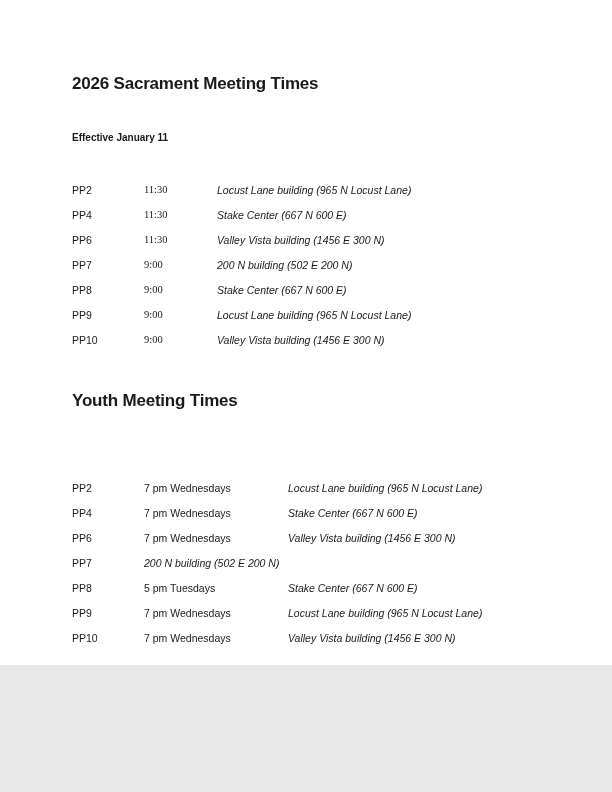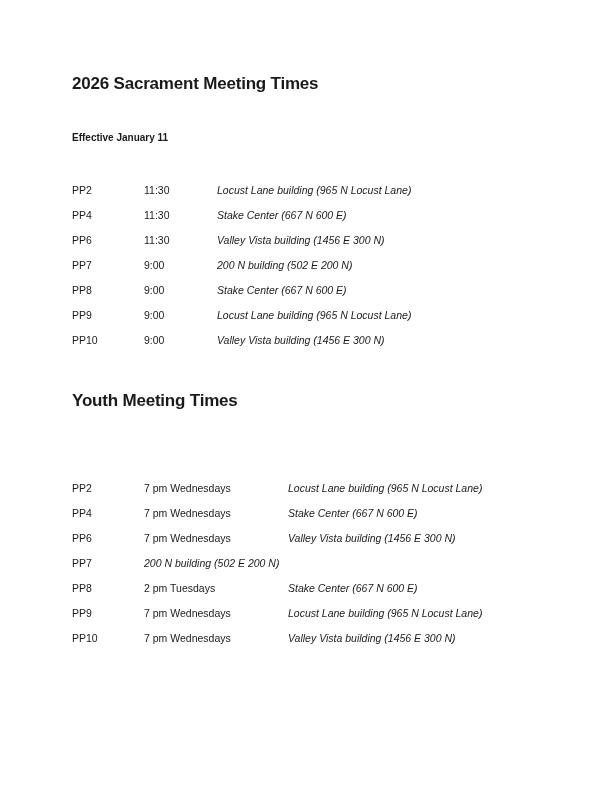--- a/index.html
+++ b/index.html
@@ -4,21 +4,21 @@
 <style>
   html, body {
     margin: 0;
     padding: 0;
     background: #e8e8e8;
     font-family: "Liberation Sans", "DejaVu Sans", sans-serif;
   }
   .page {
     position: relative;
     width: 612px;
-    height: 792px;
+    height: 665px;
     margin: 0 auto;
     background: #ffffff;
     color: #1a1a1a;
     overflow: hidden;
   }
   .doc-title {
     position: absolute;
     left: 72px;
     font-size: 17px;
     line-height: 22px;
@@ -41,21 +41,21 @@
     position: absolute;
     left: 72px;
     right: 20px;
     display: flex;
     font-size: 10.5px;
     line-height: 16px;
     white-space: nowrap;
     justify-content: flex-end;
   }
   .doc-row .unit { width: 72px; flex: 0 0 72px; }
-  .doc-row.t1 .time { width: 73px; flex: 0 0 73px; }
+  .doc-row.t1 .time { width: 73px; flex: 0 0 73px; font-family: Liberation Serif, serif; }
   .doc-row.t2 .time { width: 144px; flex: 0 0 144px; }
   .doc-row .loc { flex: 1 1 auto; font-style: italic; }
 </style>
 </head>
 <body>
 
 <div class="page">
 
   <div class="doc-title title-sacrament">2026 Sacrament Meeting Times</div>
 
@@ -113,21 +113,21 @@
     <span class="unit">PP6</span>
     <span class="time">7 pm Wednesdays</span>
     <span class="loc">Valley Vista building (1456 E 300 N)</span>
   </div>
   <div class="doc-row t2" style="top:555px">
     <span class="unit">PP7</span>
     <span class="loc">200 N building (502 E 200 N)</span>
   </div>
   <div class="doc-row t2" style="top:580px">
     <span class="unit">PP8</span>
-    <span class="time">2 pm Tuesdays</span>
+    <span class="time">5 pm Tuesdays</span>
     <span class="loc">Stake Center (667 N 600 E)</span>
   </div>
   <div class="doc-row t2" style="top:605px">
     <span class="unit">PP9</span>
     <span class="time">7 pm Wednesdays</span>
     <span class="loc">Locust Lane building (965 N Locust Lane)</span>
   </div>
   <div class="doc-row t2" style="top:630px">
     <span class="unit">PP10</span>
     <span class="time">7 pm Wednesdays</span>

